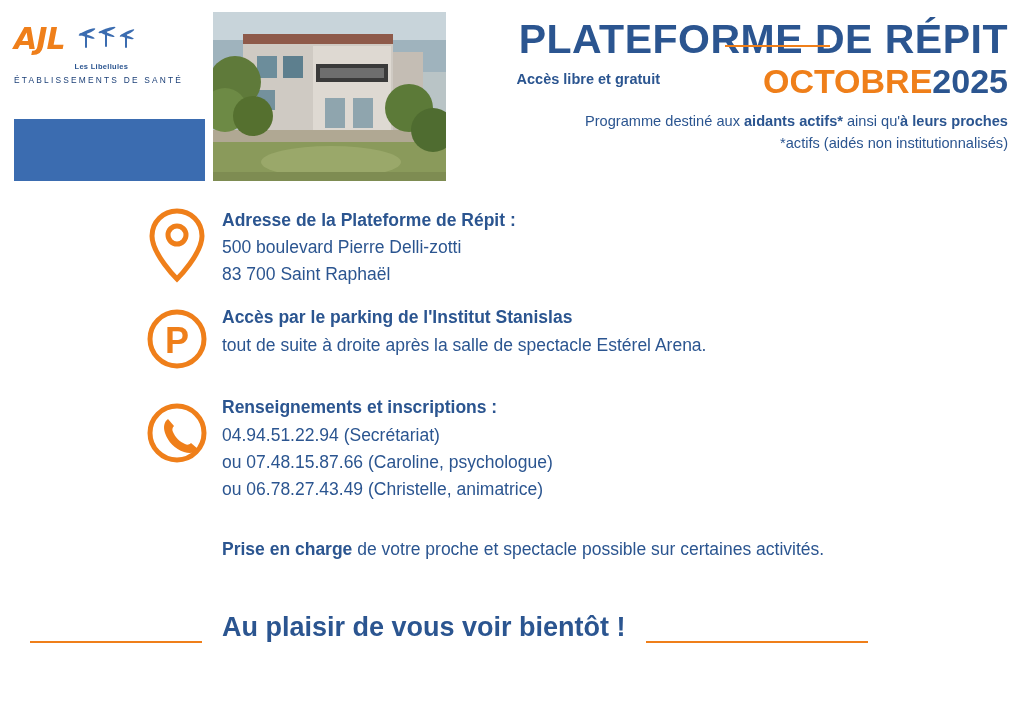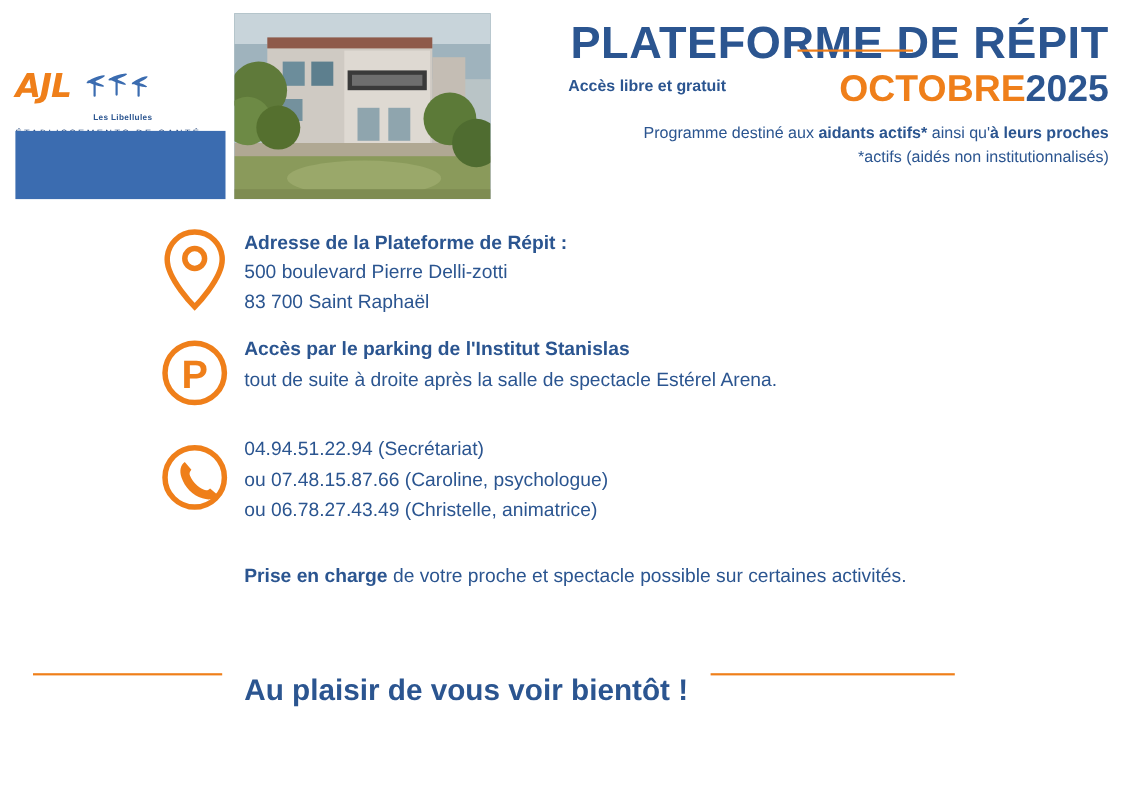--- a/index.html
+++ b/index.html
@@ -26,34 +26,33 @@
   .logo-block {
     position: absolute;
     left: 14px;
     top: 22px;
     width: 192px;
   }
   .logo-row {
     display: flex;
     align-items: flex-start;
     gap: 10px;
-    margin-top: 40px;
   }
   .logo-ajl {
     font-family: "DejaVu Sans", sans-serif;
     font-size: 30px;
     font-weight: bold;
     font-style: italic;
     color: #ef7f1a;
     letter-spacing: -1px;
     line-height: 1;
     padding-top: 2px;
   }
   .logo-lib {
-    text-align: right;
+    text-align: left;
     padding-top: 4px;
   }
   .dragonflies {
     display: block;
     line-height: 1;
   }
   .logo-lib-text {
     font-size: 7.5px;
     color: #2b5590;
     letter-spacing: .3px;
@@ -203,21 +202,21 @@
     color: #2b5590;
   }
   .note b { font-weight: bold; }
 
   .footer {
     position: absolute;
     left: 0;
     top: 612px;
     width: 884px;
     display: flex;
-    align-items: flex-start;
+    align-items: flex-end;
   }
   .foot-rule-left {
     width: 172px;
     margin-left: 30px;
     height: 2px;
     background: #ef7f1a;
   }
   .foot-text {
     font-size: 27px;
     font-weight: bold;
@@ -350,20 +349,21 @@
   <div class="info-row row-phone">
     <div class="icon-cell">
       <span>
         <svg width="62" height="70" viewBox="0 0 62 70" aria-hidden="true">
           <circle cx="31" cy="35" r="27" fill="none" stroke="#ef7f1a" stroke-width="5"></circle>
           <path d="M22 21 c-4 3 -5 8 -3 14 c3 9 10 16 19 19 c6 2 11 1 14-3 l-7-6 c-2 2 -4 2 -6 1 c-5-2 -10-7 -12-12 c-1-2 -1-4 1-6 z" fill="#ef7f1a"></path>
         </svg>
       </span>
     </div>
     <div class="text-cell">
+      <div class="row-title">Renseignements et inscriptions :</div>
       <div class="row-line">04.94.51.22.94 (Secrétariat)</div>
       <div class="row-line">ou 07.48.15.87.66 (Caroline, psychologue)</div>
       <div class="row-line">ou 06.78.27.43.49 (Christelle, animatrice)</div>
     </div>
   </div>
 
   <div class="note">
     <b>Prise en charge</b><span> de votre proche et spectacle possible sur certaines activités.</span>
   </div>
 </div>

